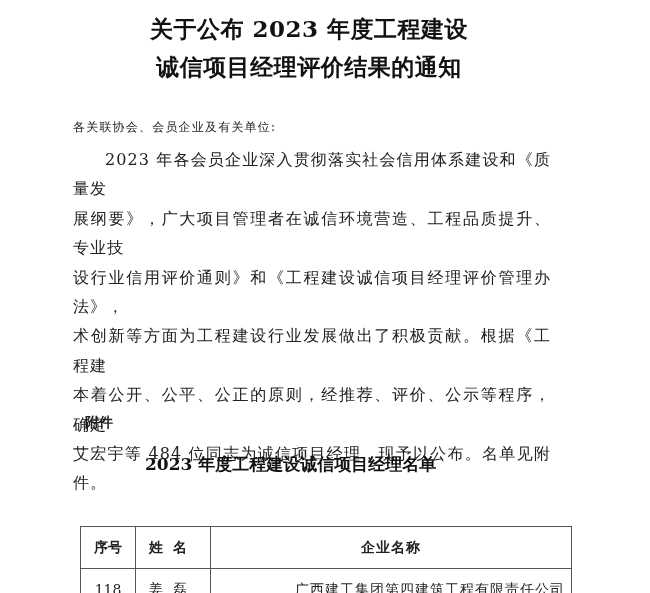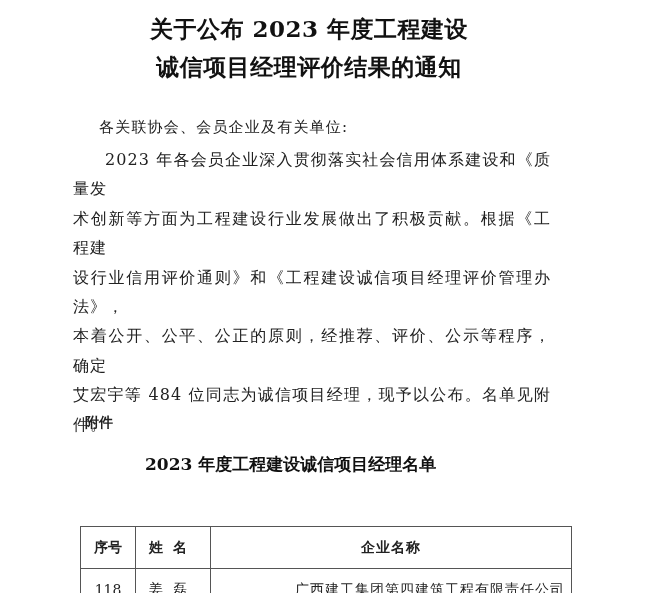--- a/index.html
+++ b/index.html
@@ -9,22 +9,22 @@
     color: #1a1a1a;
   }
   .title {
     position: absolute; left: 0; width: 650px; text-align: center;
     font-weight: bold; font-size: 23px; line-height: 30px; color: #111;
     letter-spacing: 0.5px;
   }
   .title.l1 { top: 14px; left: -16px; }
   .title.l2 { top: 52px; left: -16px; }
   .salutation {
-    position: absolute; left: 99px; top: 117px;
-    font-size: 15px; line-height: 20px; letter-spacing: 1.2px; color: #222;
+    position: absolute; left: 73px; top: 117px;
+    font-size: 12px; line-height: 20px; letter-spacing: 1.2px; color: #222;
   }
   .body-para {
     position: absolute; left: 73px; top: 145px; width: 478px;
     font-size: 16px; line-height: 29.4px; letter-spacing: 1.1px; color: #222;
     text-align: justify; text-indent: 32px;
   }
   .body-para span { display: block; }
   .annex-label {
     position: absolute; left: 85px; top: 414px;
     font-family: Liberation Serif, serif;
@@ -53,22 +53,23 @@
 </head>
 <body>
 
 <div class="title l1">关于公布 2023 年度工程建设</div>
 <div class="title l2">诚信项目经理评价结果的通知</div>
 
 <div class="salutation">各关联协会、会员企业及有关单位:</div>
 
 <div class="body-para">
   <span style="text-indent:32px">2023 年各会员企业深入贯彻落实社会信用体系建设和《质量发</span>
+  <span style="text-indent:0">展纲要》，广大项目管理者在诚信环境营造、工程品质提升、专业技</span>
+  <span style="text-indent:0">设行业信用评价通则》和《工程建设诚信项目经理评价管理办法》，</span>
   <span style="text-indent:0">术创新等方面为工程建设行业发展做出了积极贡献。根据《工程建</span>
-  <span style="text-indent:0">设行业信用评价通则》和《工程建设诚信项目经理评价管理办法》，</span>
   <span style="text-indent:0">本着公开、公平、公正的原则，经推荐、评价、公示等程序，确定</span>
   <span style="text-indent:0">艾宏宇等 484 位同志为诚信项目经理，现予以公布。名单见附件。</span>
 </div>
 
 <div class="annex-label">附件</div>
 <div class="annex-title">2023 年度工程建设诚信项目经理名单</div>
 
 <table class="roster">
   <thead>
     <tr>

